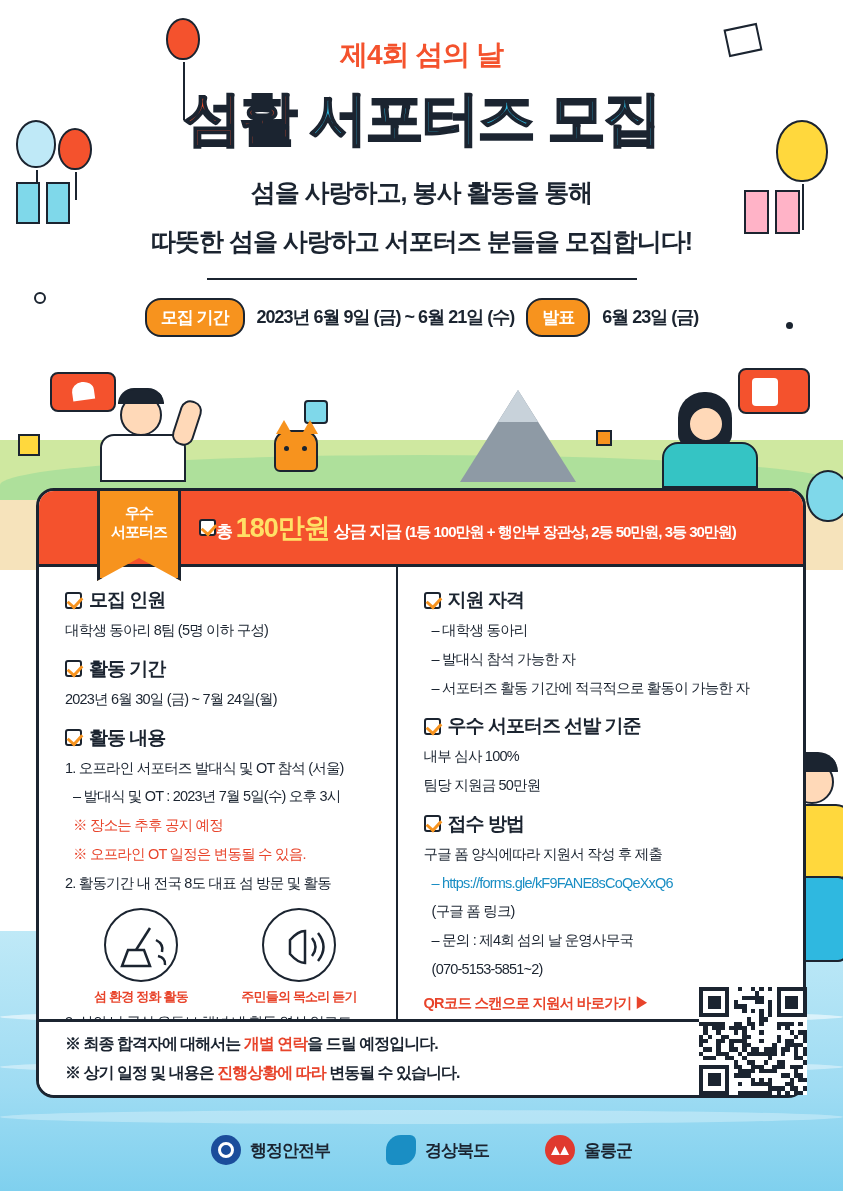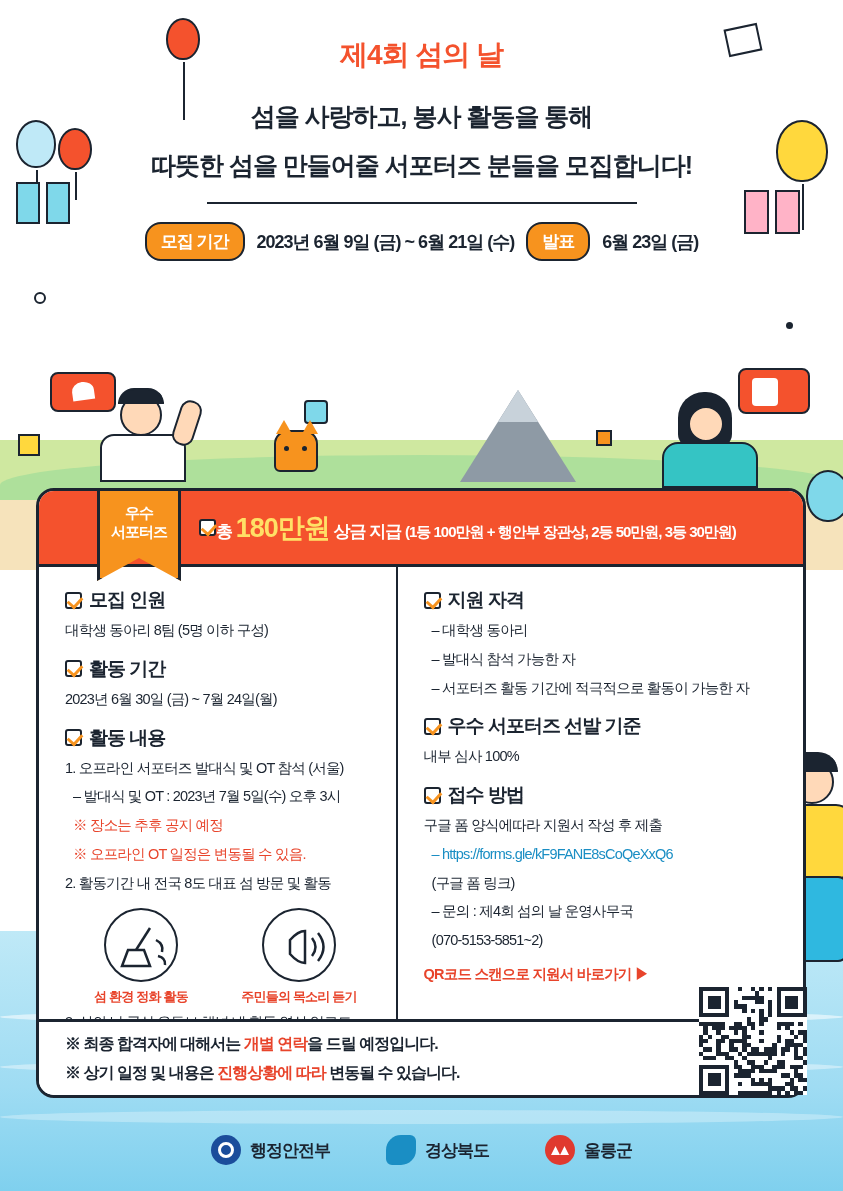--- a/index.html
+++ b/index.html
@@ -228,22 +228,26 @@
   <div class="square" style="left:770px; top:672px; width:28px; height:28px; background:#e8442b; border-radius:4px;"></div>
   <div class="square" style="left:770px; top:702px; width:28px; height:28px; background:#7fd8ea; border-radius:4px;"></div>
   <div class="balloon" style="left:806px; top:470px;">
     <div class="bubble" style="width:44px;height:52px;background:#7fd8ea;border:2px solid #1b2430;"></div>
   </div>
   <div style="position:absolute;left:34px;top:292px;width:12px;height:12px;border:2px solid #1b2430;border-radius:50%;z-index:2;"></div>
   <div style="position:absolute;left:786px;top:322px;width:7px;height:7px;background:#1b2430;border-radius:50%;z-index:2;"></div>
 
   <div class="hdr">
     <div class="hdr-sub">제4회 섬의 날</div>
+    <div class="hdr-title">
+      <span class="o">섬활</span>
+      <span class="b">서포터즈 모집</span>
+    </div>
     <div class="hdr-line1">섬을 사랑하고, 봉사 활동을 통해</div>
-    <div class="hdr-line2">따뜻한 섬을 만들어줄 서포터즈 분들을 모집합니다!</div>
+    <div class="hdr-line2">따뜻한 섬을 사랑하고 서포터즈 분들을 모집합니다!</div>
     <div class="hdr-rule"></div>
   </div>
 
   <div class="date-row">
     <span class="pill">모집 기간</span>
     <span class="date-val">2023년 6월 9일 (금) ~ 6월 21일 (수)</span>
     <span class="pill">발표</span>
     <span class="date-val">6월 23일 (금)</span>
   </div>
 
@@ -362,20 +366,21 @@
         <div class="tx ind">– 대학생 동아리</div>
         <div class="tx ind">– 발대식 참석 가능한 자</div>
         <div class="tx ind">– 서포터즈 활동 기간에 적극적으로 활동이 가능한 자</div>
 
         <div class="hd">
           <span class="chk"></span>
           <span class="hd-t">우수 서포터즈 선발 기준</span>
         </div>
         <div class="tx">내부 심사 100%</div>
 
+        <div class="tx">팀당 지원금 50만원</div>
 
         <div class="hd">
           <span class="chk"></span>
           <span class="hd-t">접수 방법</span>
         </div>
         <div class="tx">구글 폼 양식에따라 지원서 작성 후 제출</div>
         <div class="tx ind blue">– https://forms.gle/kF9FANE8sCoQeXxQ6</div>
         <div class="tx ind">(구글 폼 링크)</div>
         <div class="tx ind">– 문의 : 제4회 섬의 날 운영사무국</div>
         <div class="tx ind">(070-5153-5851~2)</div>

